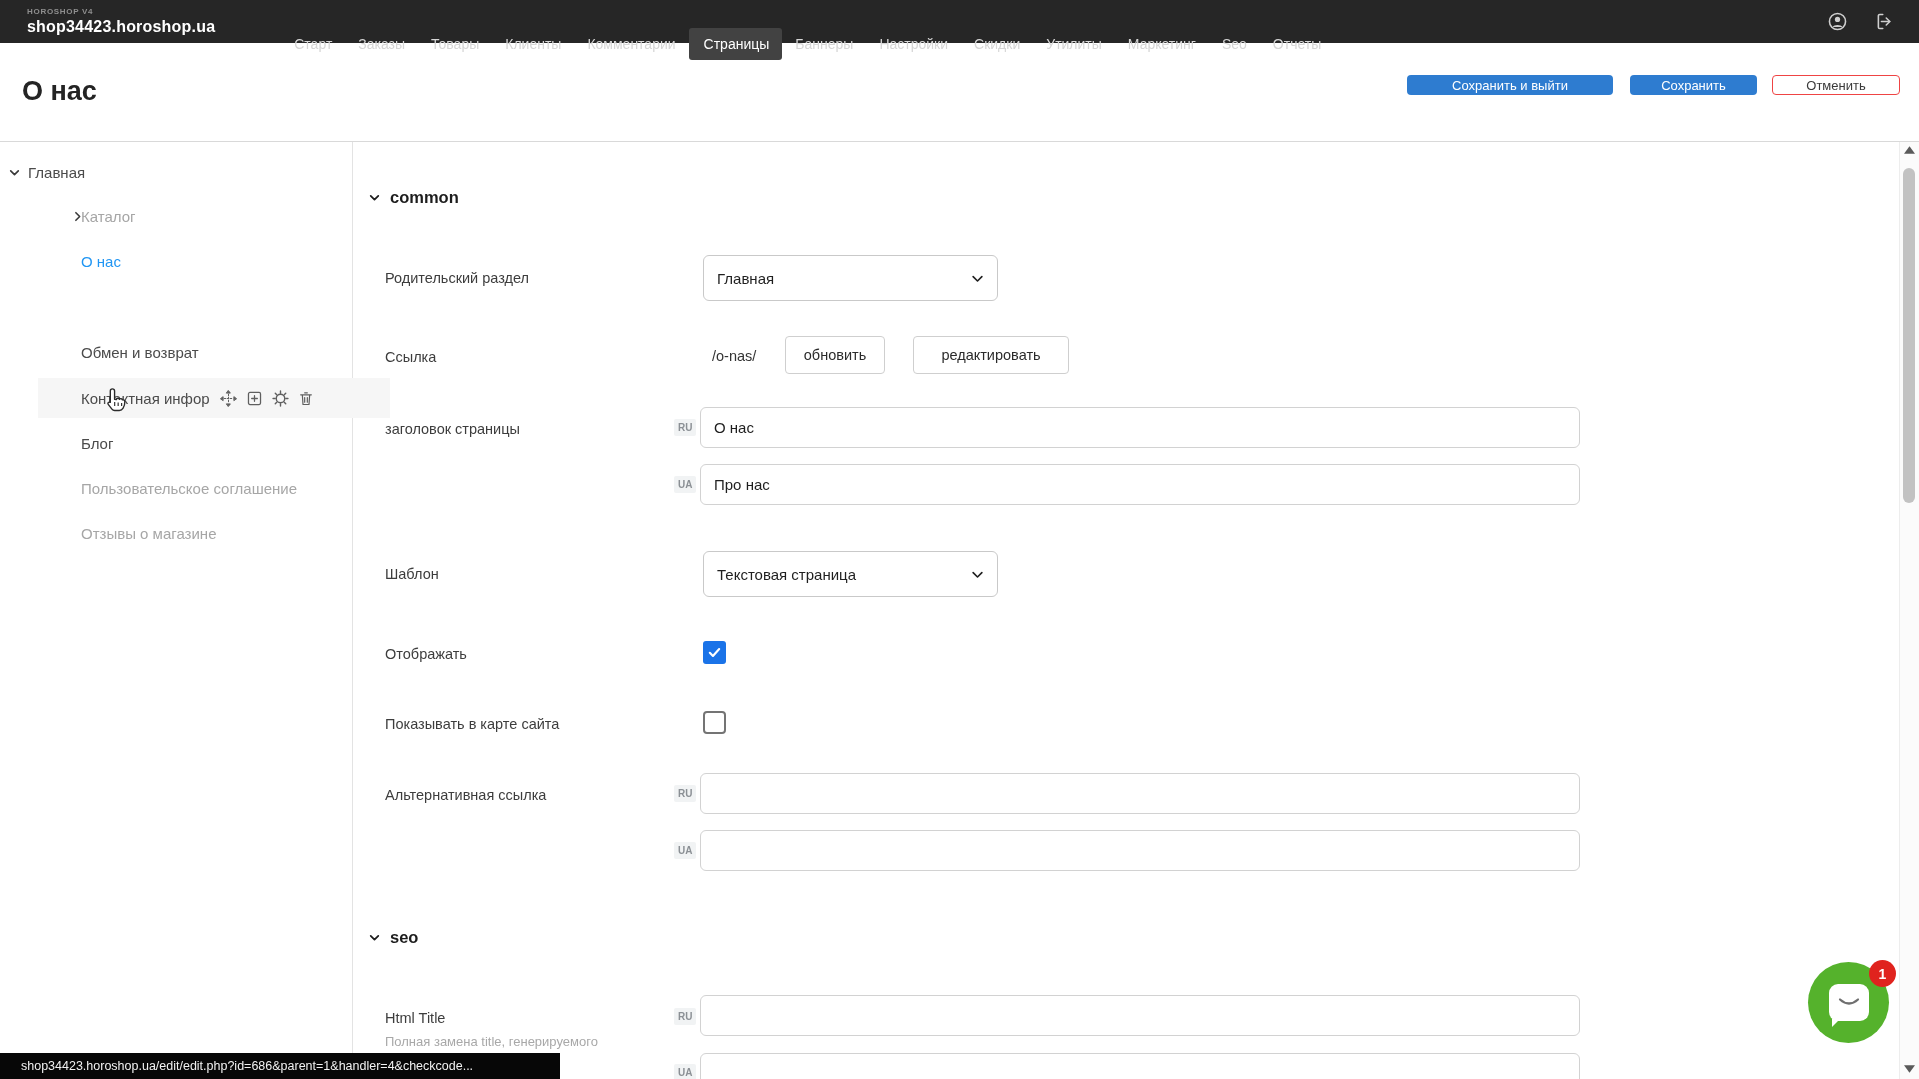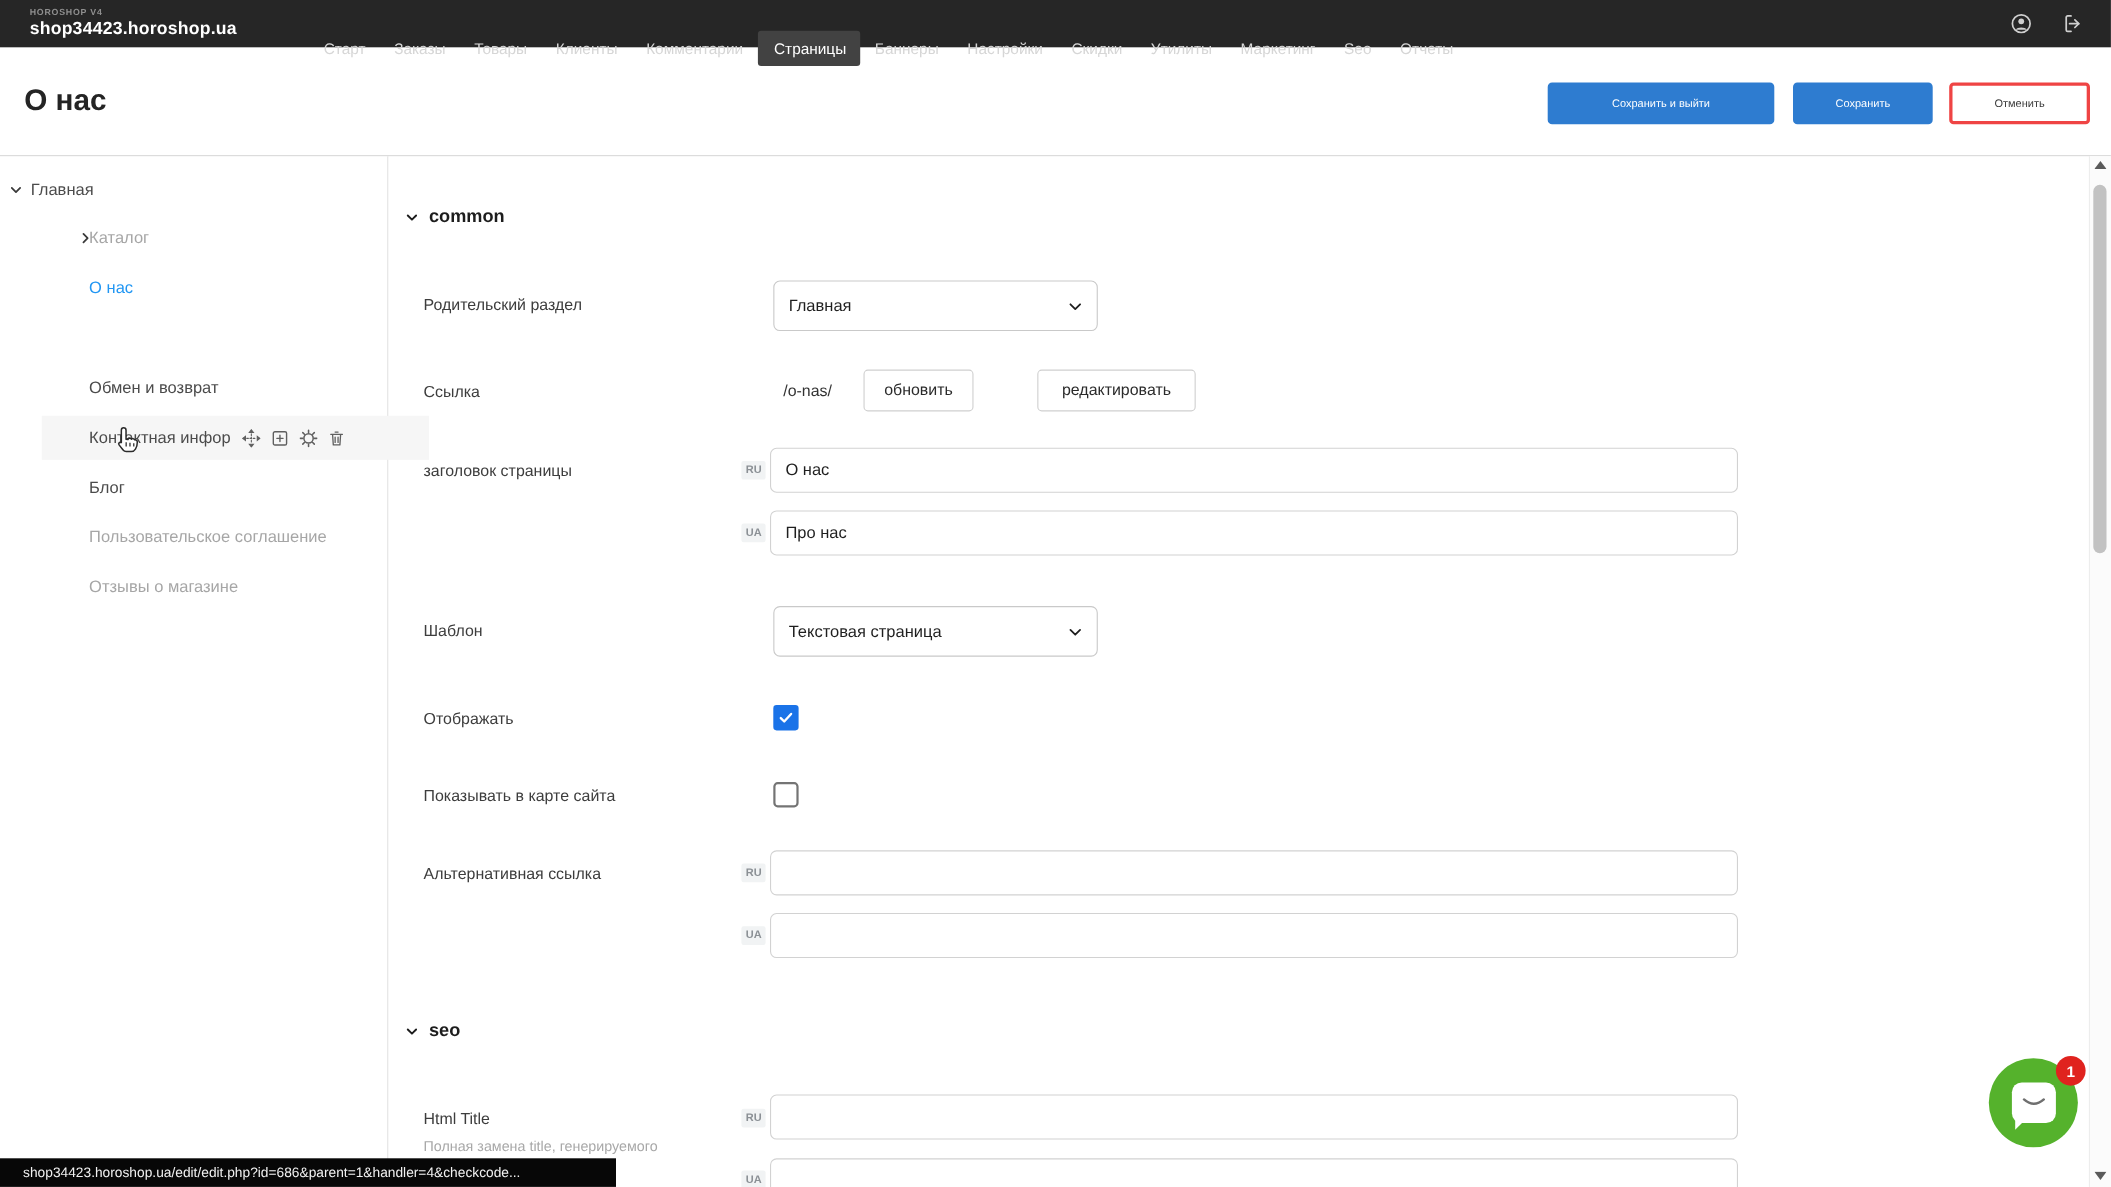--- a/index.html
+++ b/index.html
@@ -14,24 +14,24 @@
   .brand-small{font-size:8px;font-weight:700;color:#8f8f8f;letter-spacing:.7px;margin-bottom:3px;}
   .brand-main{font-size:16px;font-weight:700;color:#fff;letter-spacing:.2px;}
   .menu{display:flex;margin-left:66px;align-items:center;margin-top:44px;}
   .menu-item{font-size:14px;padding:8px 13px;cursor:pointer;white-space:nowrap;}
   .menu-item.active{background:#424242;border-radius:3px;color:#fff;padding-left:15px;}
   .topbar-icons{margin-left:auto;margin-right:24px;display:flex;gap:26px;align-items:center;}
   .topbar-icons span{cursor:pointer;display:flex;}
 
   
   .page-title{position:absolute;left:22px;top:76px;font-size:27px;color:#242424;}
-  .btn{position:absolute;top:75px;height:38px;border-radius:4px;font-size:10px;
+  .btn{position:absolute;top:75px;height:20px;border-radius:4px;font-size:13px;
        font-family:inherit;cursor:pointer;border:none;}
   .btn-primary{background:#2e7cd0;color:#fff;}
-  .btn-plain{background:#fff;border:3px solid #ef4444;color:#3a3a3a;}
+  .btn-plain{background:#fff;border:1px solid #ef4444;color:#3a3a3a;}
   .hdr-divider{position:absolute;left:0;right:0;top:141px;height:1px;background:#d9d9d9;}
   .v-divider{position:absolute;left:352px;top:142px;bottom:0;width:1px;background:#e3e3e3;}
 
   
   .tree-item{position:absolute;left:0;width:352px;height:40px;display:flex;align-items:center;
              font-size:15px;color:#4b4b4b;cursor:pointer;}
   .tree-item.muted{color:#a6a6a6;}
   .tree-item.sel{color:#2196f3;}
   .tree-item.hovered{background:#f6f6f6;}
   .lvl0{padding-left:28px;} .lvl1{padding-left:43px;margin-left:38px;}
@@ -211,21 +211,21 @@
   <div class="selectbox" style="left:703px;top:255px;">
     <span>Главная</span>
     <svg width="15" height="15" viewBox="0 0 24 24" fill="none" stroke="#1f1f1f" stroke-width="2.6" stroke-linecap="round" stroke-linejoin="round">
         <polyline points="5 9 12 16 19 9"></polyline>
       </svg>
   </div>
 
   <div class="flabel" style="left:385px;top:349px;">Ссылка</div>
   <div class="fvalue" style="left:712px;top:348px;">/o-nas/</div>
   <button class="ghost-btn" style="left:785px;top:336px;width:100px;">обновить</button>
-  <button class="ghost-btn" style="left:943px;top:336px;width:144px;">редактировать</button>
+  <button class="ghost-btn" style="left:913px;top:336px;width:156px;">редактировать</button>
 
   <div class="flabel" style="left:385px;top:421px;">заголовок страницы</div>
   <span class="lang" style="left:674px;top:419px;">RU</span>
   <input class="tinput" style="left: 700px; top: 407px;" value="О нас">
   <span class="lang" style="left:674px;top:476px;">UA</span>
   <input class="tinput" style="left: 700px; top: 464px;" value="Про нас">
 
   <div class="flabel" style="left:385px;top:566px;">Шаблон</div>
   <div class="selectbox" style="left:703px;top:551px;">
     <span>Текстовая страница</span>

